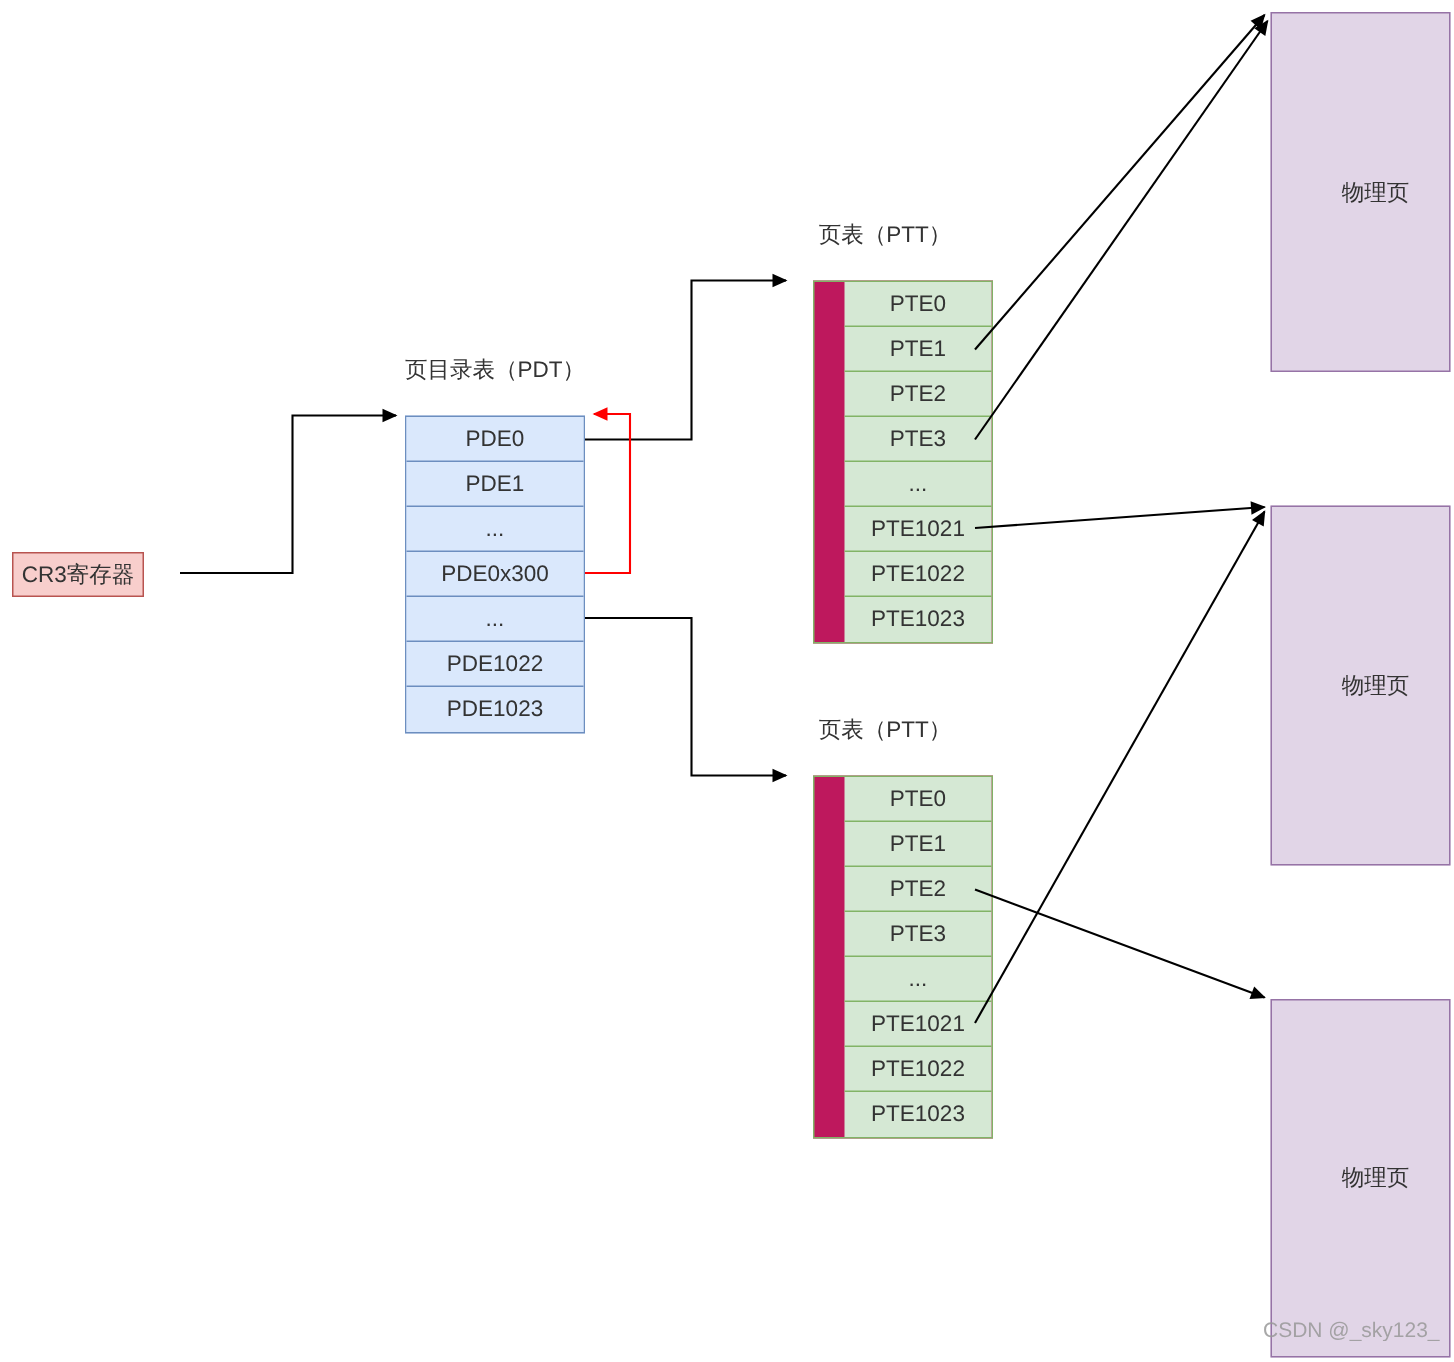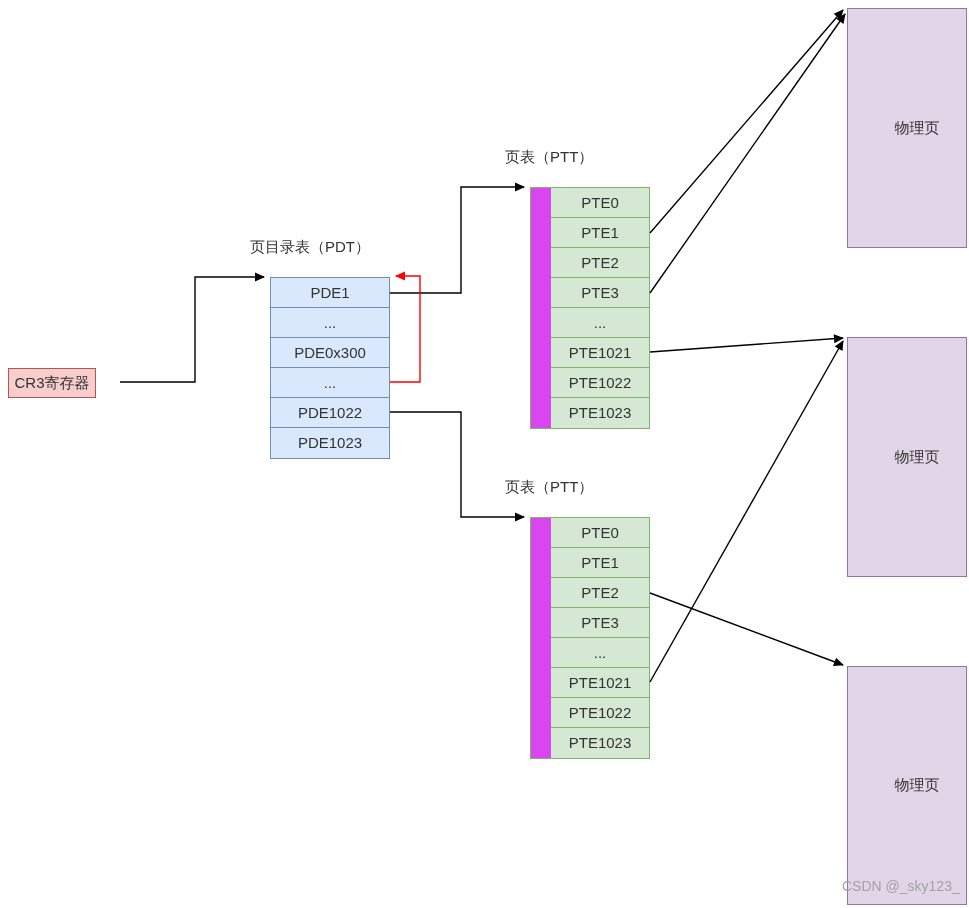--- a/index.html
+++ b/index.html
@@ -23,26 +23,26 @@
     border:1px solid; z-index:5;
   }
   .table .row {
     height:30px; line-height:29px; box-sizing:border-box;
     text-align:center; font-size:15px; color:#333333;
     border-bottom:1px solid;
   }
   .table .row:last-child { border-bottom:none; }
   .pdt { left:270px; top:277px; border-color:#6c8ebf; background:#dae8fc; }
   .pdt .row { border-color:#6c8ebf; background:#dae8fc; }
-  .ptt { left:530px; border-color:#82b366; background:#d946ef;padding-left:20px; }
+  .ptt { left:542px; border-color:#82b366; background:#be185d;padding-left:20px; }
   .ptt .row { border-color:#82b366; background:#d5e8d4; }
   .ptt-upper { top:187px; }
   .ptt-lower { top:517px; }
   .table-title {
-    position:absolute; font-size:15px; color:#333333;
+    position:absolute; text-align:center; font-size:15px; color:#333333;
     height:20px; line-height:20px; z-index:5;
   }
   .phys-page {
     left:847px; width:120px; height:240px;
     background:#e1d5e7; border:1px solid #9673a6;padding-left:20px;
   }
   .page-1 { top:8px; }
   .page-2 { top:337px; }
   .page-3 { top:666px; height:239px; }
   .watermark {
@@ -83,20 +83,21 @@
 
     <polyline points="650,593 843,665" fill="none" stroke="#000000" stroke-width="1.4" marker-end="url(#arrow-black)"></polyline>
   </svg>
 
   <div class="node cr3">
     <span>CR3寄存器</span>
   </div>
 
   <div class="table-title" style="left:250px; top:237px; width:160px;">页目录表（PDT）</div>
   <div class="table pdt">
+    <div class="row">PDE0</div>
     <div class="row">PDE1</div>
     <div class="row">...</div>
     <div class="row">PDE0x300</div>
     <div class="row">...</div>
     <div class="row">PDE1022</div>
     <div class="row">PDE1023</div>
   </div>
 
   <div class="table-title" style="left:505px; top:147px; width:170px;">页表（PTT）</div>
   <div class="table ptt ptt-upper">

